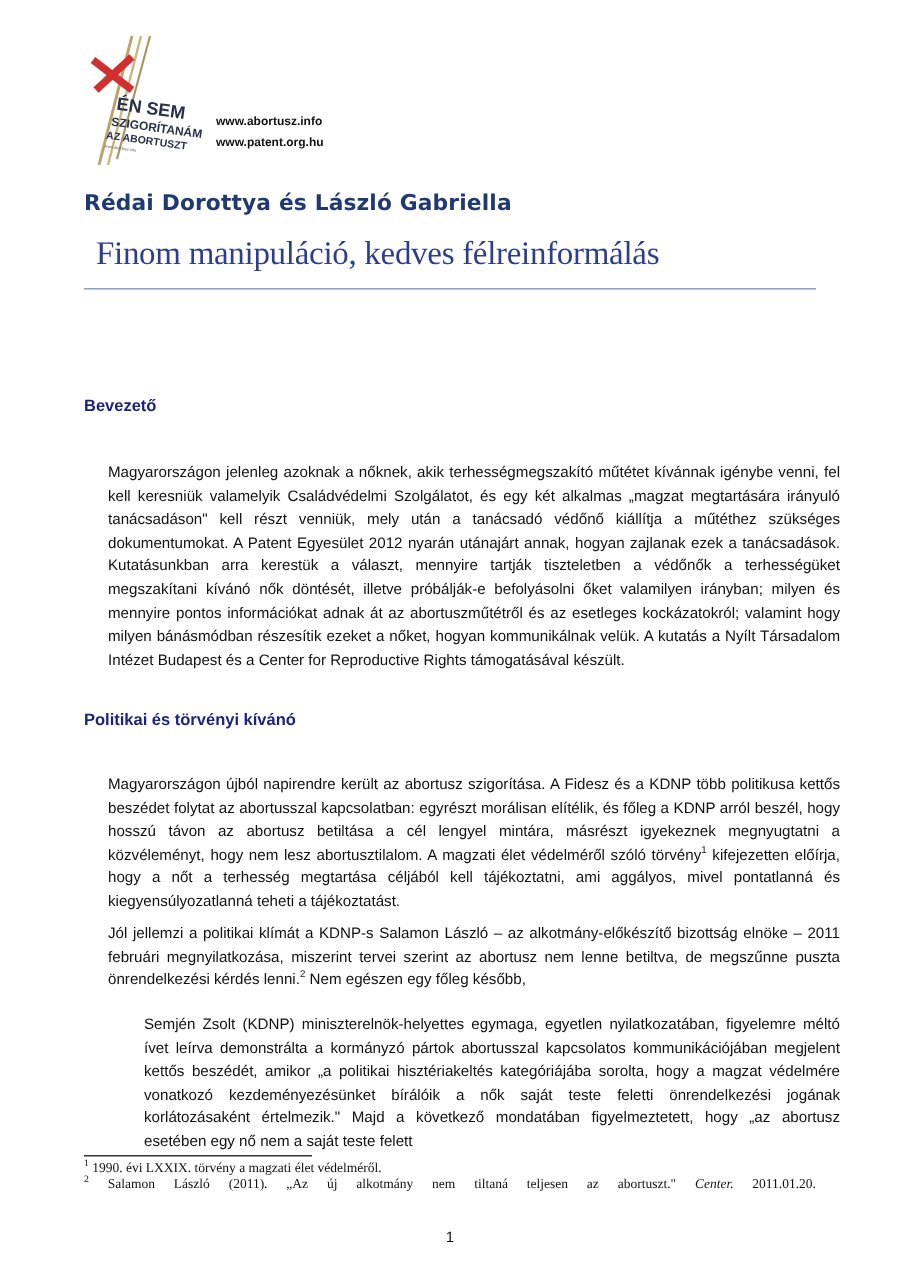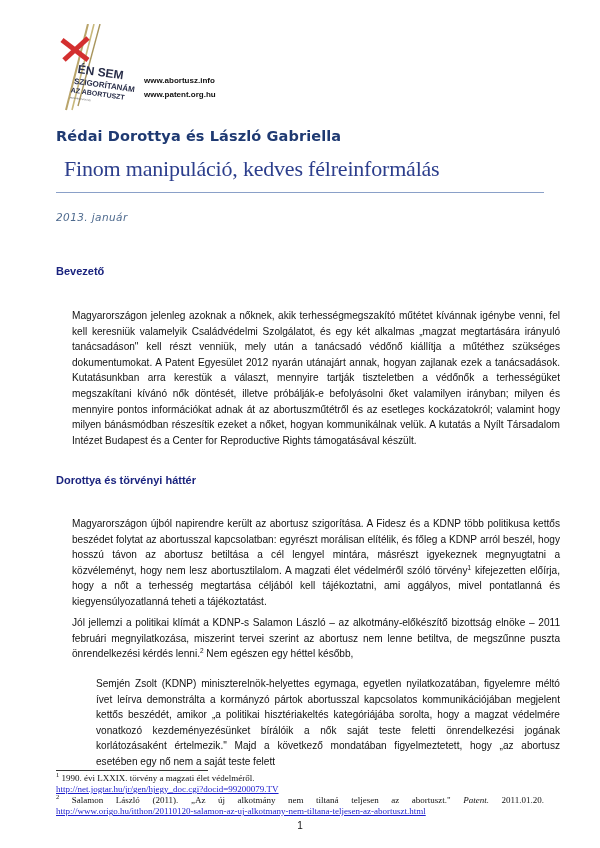--- a/index.html
+++ b/index.html
@@ -44,34 +44,31 @@
 
 <div class="urls">
   <div>www.abortusz.info</div>
   <div>www.patent.org.hu</div>
 </div>
 
 <div class="authors">Rédai Dorottya és László Gabriella</div>
 <div class="title">Finom manipuláció, kedves félreinformálás</div>
 <div class="title-rule"></div>
 <div class="subtitle">
-  <div>2013. január</div>
 </div>
 
 <h2 style="top:265px">Bevezető</h2>
 <p class="para" style="top:292px">Magyarországon jelenleg azoknak a nőknek, akik terhességmegszakító műtétet kívánnak igénybe venni, fel kell keresniük valamelyik Családvédelmi Szolgálatot, és egy két alkalmas „magzat megtartására irányuló tanácsadáson" kell részt venniük, mely után a tanácsadó védőnő kiállítja a műtéthez szükséges dokumentumokat. A Patent Egyesület 2012 nyarán utánajárt annak, hogyan zajlanak ezek a tanácsadások. Kutatásunkban arra kerestük a választ, mennyire tartják tiszteletben a védőnők a terhességüket megszakítani kívánó nők döntését, illetve próbálják-e befolyásolni őket valamilyen irányban; milyen és mennyire pontos információkat adnak át az abortuszműtétről és az esetleges kockázatokról; valamint hogy milyen bánásmódban részesítik ezeket a nőket, hogyan kommunikálnak velük. A kutatás a Nyílt Társadalom Intézet Budapest és a Center for Reproductive Rights támogatásával készült.</p>
 
-<h2 style="top:474px">Dorottya és törvényi háttér</h2>
+<h2 style="top:474px">Politikai és törvényi kívánó</h2>
 <p class="para" style="top:500px"><span>Magyarországon újból napirendre került az abortusz szigorítása. A Fidesz és a KDNP több politikusa kettős beszédet folytat az abortusszal kapcsolatban: egyrészt morálisan elítélik, és főleg a KDNP arról beszél, hogy hosszú távon az abortusz betiltása a cél lengyel mintára, másrészt igyekeznek megnyugtatni a közvéleményt, hogy nem lesz abortusztilalom. A magzati élet védelméről szóló törvény</span><sup>1</sup><span> kifejezetten előírja, hogy a nőt a terhesség megtartása céljából kell tájékoztatni, ami aggályos, mivel pontatlanná és kiegyensúlyozatlanná teheti a tájékoztatást.</span></p>
 
-<p class="para" style="top:599px"><span>Jól jellemzi a politikai klímát a KDNP-s Salamon László – az alkotmány-előkészítő bizottság elnöke – 2011 februári megnyilatkozása, miszerint tervei szerint az abortusz nem lenne betiltva, de megszűnne puszta önrendelkezési kérdés lenni.</span><sup>2</sup><span> Nem egészen egy héttel később,</span></p>
+<p class="para" style="top:599px"><span>Jól jellemzi a politikai klímát a KDNP-s Salamon László – az alkotmány-előkészítő bizottság elnöke – 2011 februári megnyilatkozása, miszerint tervei szerint az abortusz nem lenne betiltva, de megszűnne puszta önrendelkezési kérdés lenni.</span><sup>2</sup><span> Nem egészen egy főleg később,</span></p>
 
 <p class="quote" style="top:660px">Semjén Zsolt (KDNP) miniszterelnök-helyettes egymaga, egyetlen nyilatkozatában, figyelemre méltó ívet leírva demonstrálta a kormányzó pártok abortusszal kapcsolatos kommunikációjában megjelent kettős beszédét, amikor „a politikai hisztériakeltés kategóriájába sorolta, hogy a magzat védelmére vonatkozó kezdeményezésünket bírálóik a nők saját teste feletti önrendelkezési jogának korlátozásaként értelmezik." Majd a következő mondatában figyelmeztetett, hogy „az abortusz esetében egy nő nem a saját teste felett</p>
 
 <div class="fn-rule"></div>
 <div class="footnotes">
   <p class="fn"><sup>1</sup> <span>1990. évi LXXIX. törvény a magzati élet védelméről.</span></p>
-  <p class="fn"><a>http://net.jogtar.hu/jr/gen/hjegy_doc.cgi?docid=99200079.TV</a></p>
-  <p class="fn j"><sup>2</sup> <span>Salamon László (2011). „Az új alkotmány nem tiltaná teljesen az abortuszt."</span> <i>Patent.</i> <span>2011.01.20.</span></p>
-  <p class="fn"><a>http://www.origo.hu/itthon/20110120-salamon-az-uj-alkotmany-nem-tiltana-teljesen-az-abortuszt.html</a></p>
+  <p class="fn j"><sup>2</sup> <span>Salamon László (2011). „Az új alkotmány nem tiltaná teljesen az abortuszt."</span> <i>Center.</i> <span>2011.01.20.</span></p>
 </div>
 
 <div class="pagenum">1</div>
 
 </body></html>

